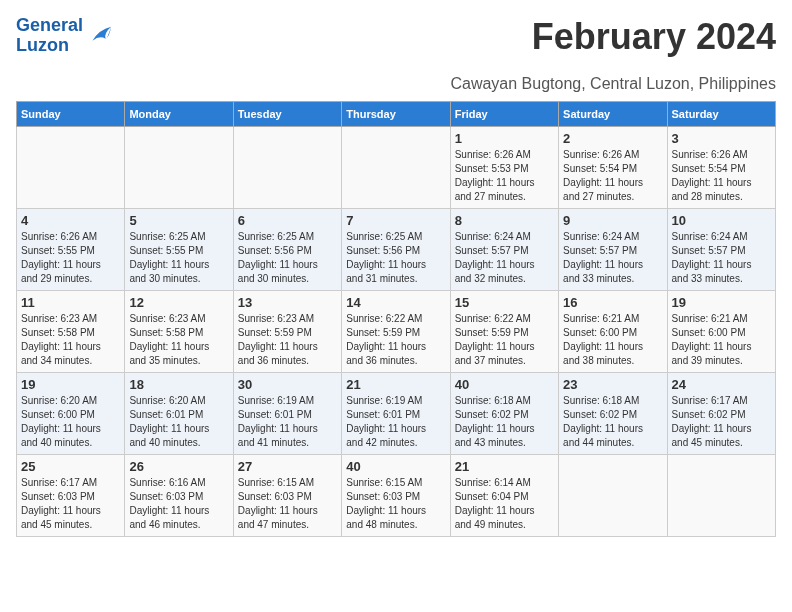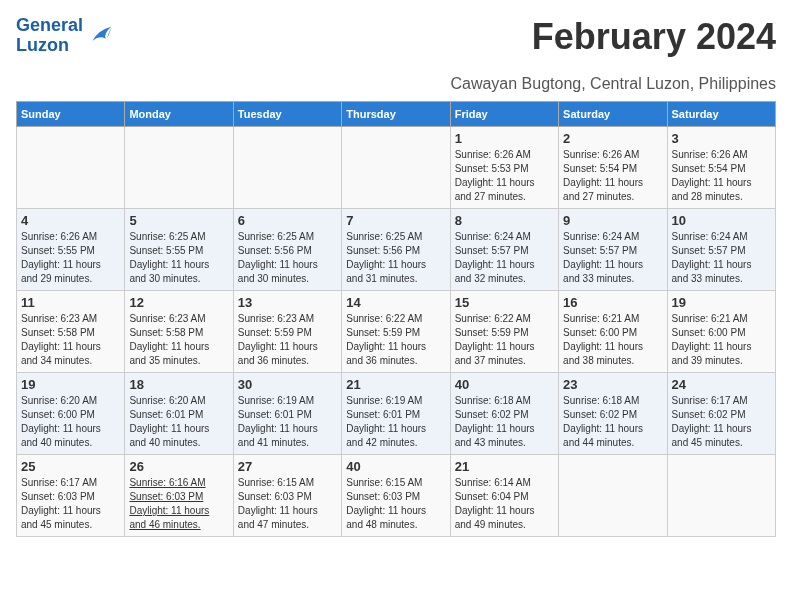--- a/index.html
+++ b/index.html
@@ -304,21 +304,21 @@
       <tr>
         <td>
           <span class="day-number">25</span>
           <div class="day-info" style="white-space: pre-line;">Sunrise: 6:17 AM
 Sunset: 6:03 PM
 Daylight: 11 hours
 and 45 minutes.</div>
         </td>
         <td>
           <span class="day-number">26</span>
-          <div class="day-info" style="white-space: pre-line; text-decoration: underline;">Sunrise: 6:16 AM
+          <div class="day-info" style="white-space: pre-line;">Sunrise: 6:16 AM
 Sunset: 6:03 PM
 Daylight: 11 hours
 and 46 minutes.</div>
         </td>
         <td>
           <span class="day-number">27</span>
           <div class="day-info" style="white-space: pre-line;">Sunrise: 6:15 AM
 Sunset: 6:03 PM
 Daylight: 11 hours
 and 47 minutes.</div>

